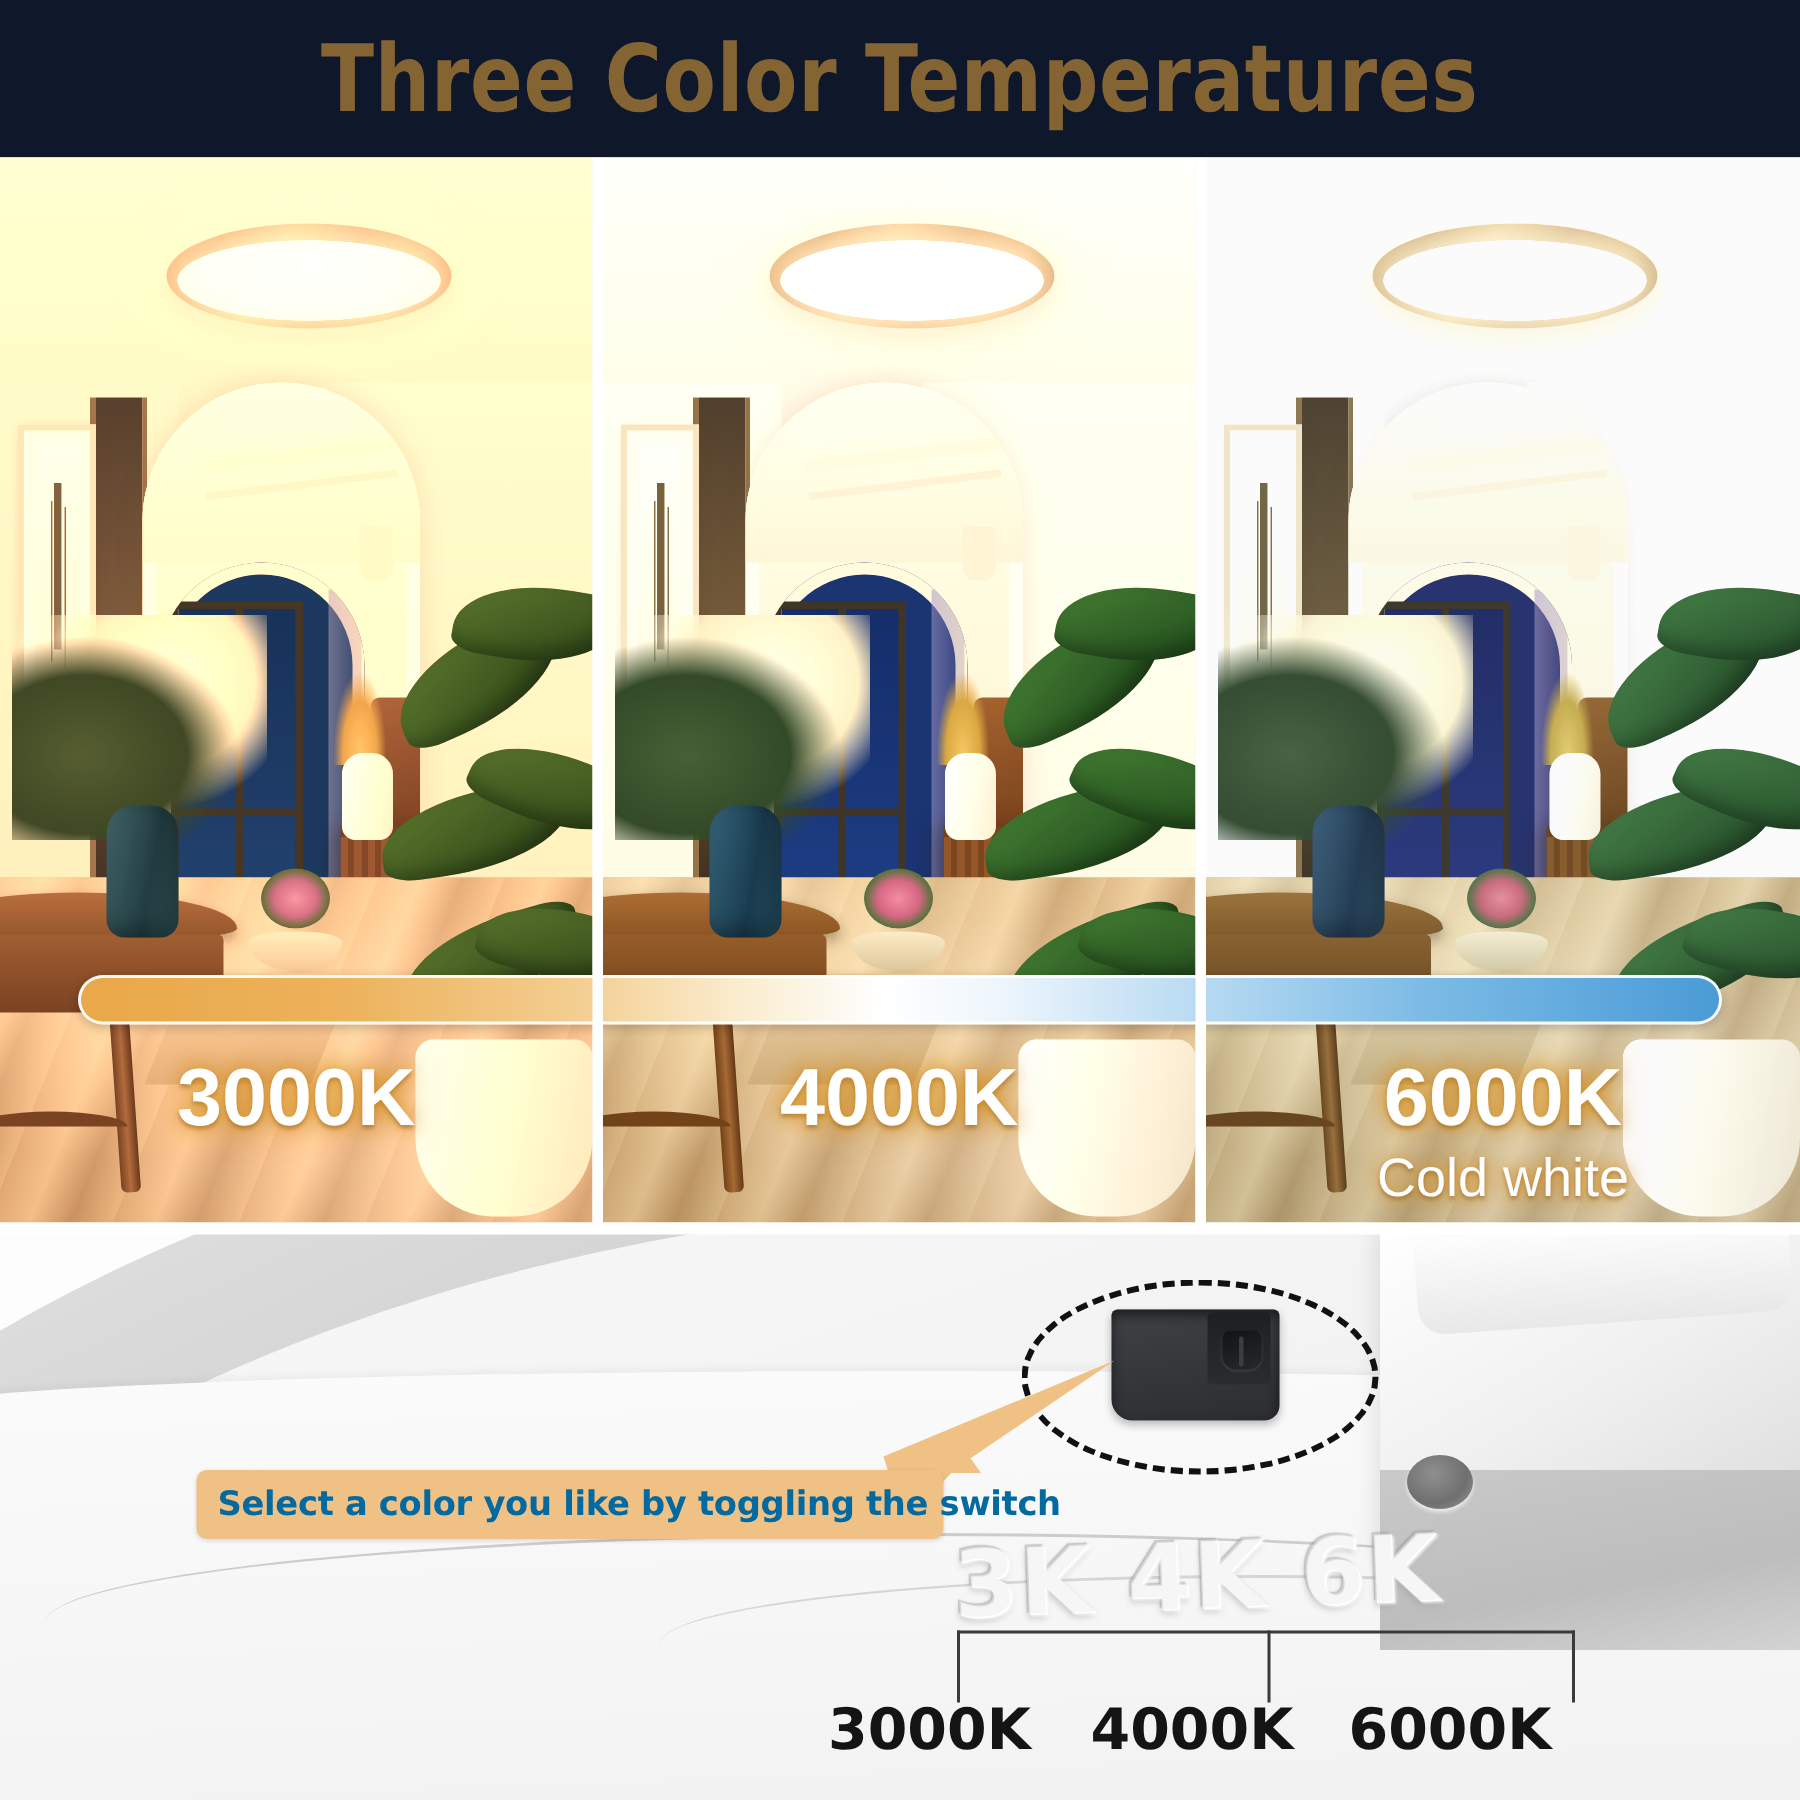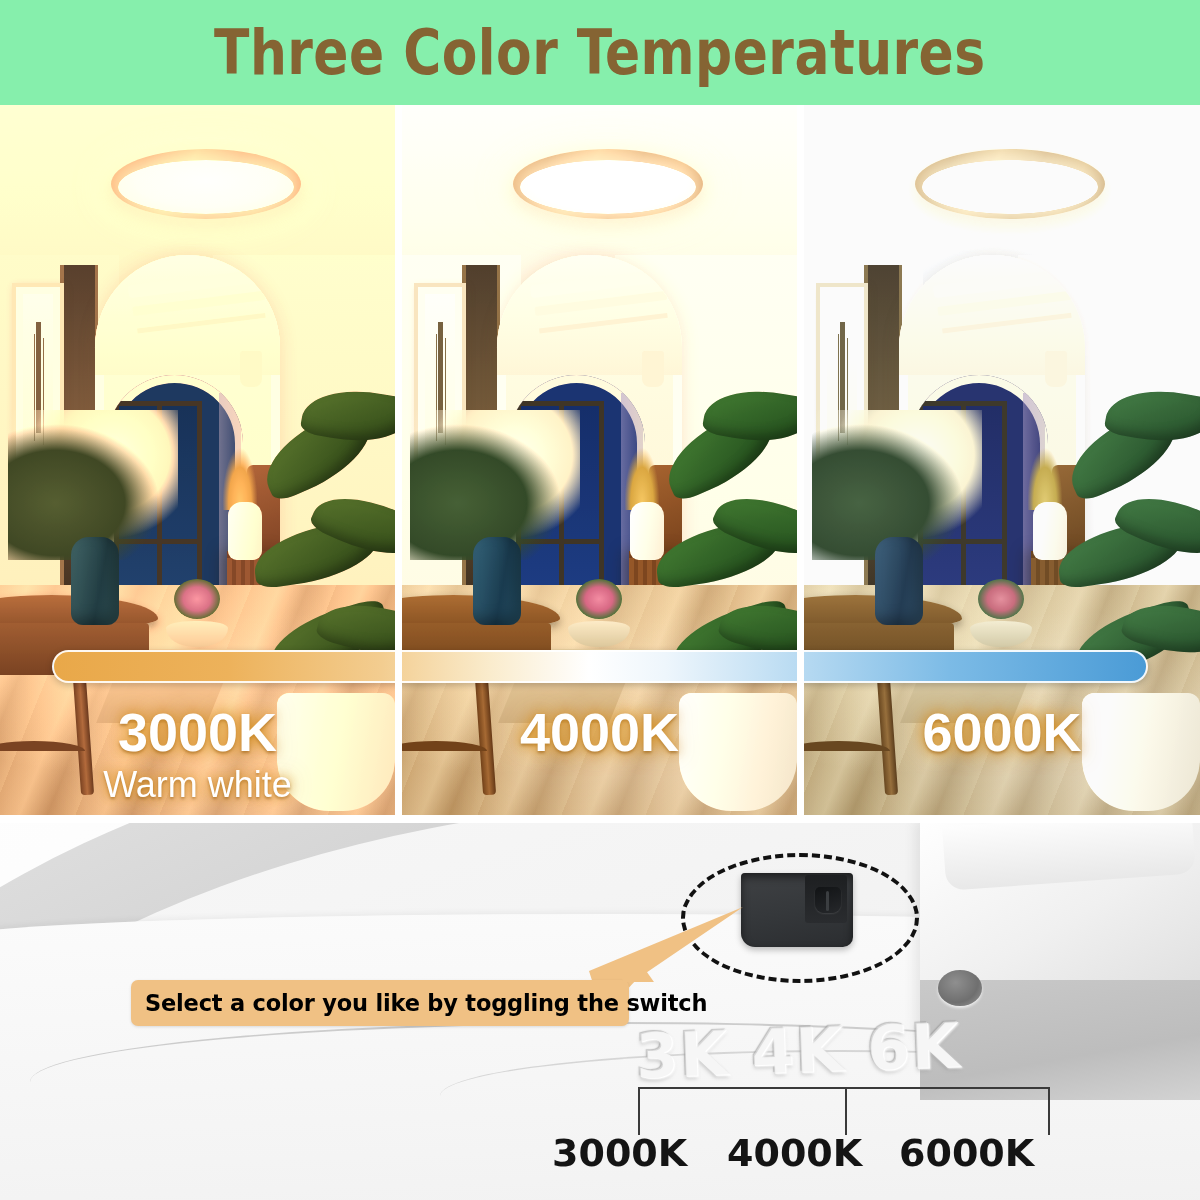--- a/index.html
+++ b/index.html
@@ -6,21 +6,21 @@
   html,body { width:1200px; height:1200px; overflow:hidden; }
   body {
     font-family:"Liberation Sans", sans-serif;
     background:#ffffff;
   }
   #stage { position:relative; width:1200px; height:1200px; overflow:hidden; background:#fff; }
 
   
   .header {
     position:absolute; left:0; top:0; width:1200px; height:105px;
-    background:#86efac;
+    background:#0f172a;
     display:flex; align-items:center; justify-content:center;
   }
   .header-title {
     font-family:"DejaVu Sans Condensed","Liberation Sans Narrow","Liberation Sans",sans-serif;
     font-weight:bold;
     font-size:62px;
     letter-spacing:0.5px;
     color:#856433;
     transform:scaleX(0.93);
     white-space:nowrap;
@@ -398,21 +398,21 @@
   .pointer { position:absolute; left:545px; top:905px; width:200px; height:110px; z-index:5; }
 
   .callout {
     position:absolute; left:131px; top:980px; width:498px; height:46px;
     background:#f0c184; border-radius:7px;
     display:flex; align-items:center; z-index:6;
     box-shadow:0 1px 3px rgba(0,0,0,.12);
   }
   .callout-text {
     font-family:"DejaVu Sans","Liberation Sans",sans-serif;
-    font-weight:bold; font-size:22.5px; color:#000000;
+    font-weight:bold; font-size:22.5px; color:#0369a1;
     padding-left:14px; letter-spacing:-.2px; white-space:nowrap;
   }
   .callout-tail {
     position:absolute; left:487px; top:-22px; width:0; height:0;
     border-left:22px solid transparent;
     border-right:11px solid transparent;
     border-bottom:24px solid #f0c184;
     transform:skewX(14deg);
   }
 
@@ -642,27 +642,27 @@
 
   <div class="divider d1"></div>
   <div class="divider d2"></div>
   <div class="rowgap"></div>
 
   <div class="temp-bar"></div>
 
   <div class="labels">
     <div class="lbl l1">
       <div class="lbl-k">3000K</div>
-      <div class="lbl-n">Warm white</div>
     </div>
     <div class="lbl l2">
       <div class="lbl-k">4000K</div>
     </div>
     <div class="lbl l3">
       <div class="lbl-k">6000K</div>
+      <div class="lbl-n">Cold white</div>
     </div>
   </div>
 
   <div class="product">
     <div class="band b1"></div>
     <div class="band b2"></div>
     <div class="band b3"></div>
     <div class="band b4"></div>
     <div class="plate"></div>
     <div class="hairline"></div>

